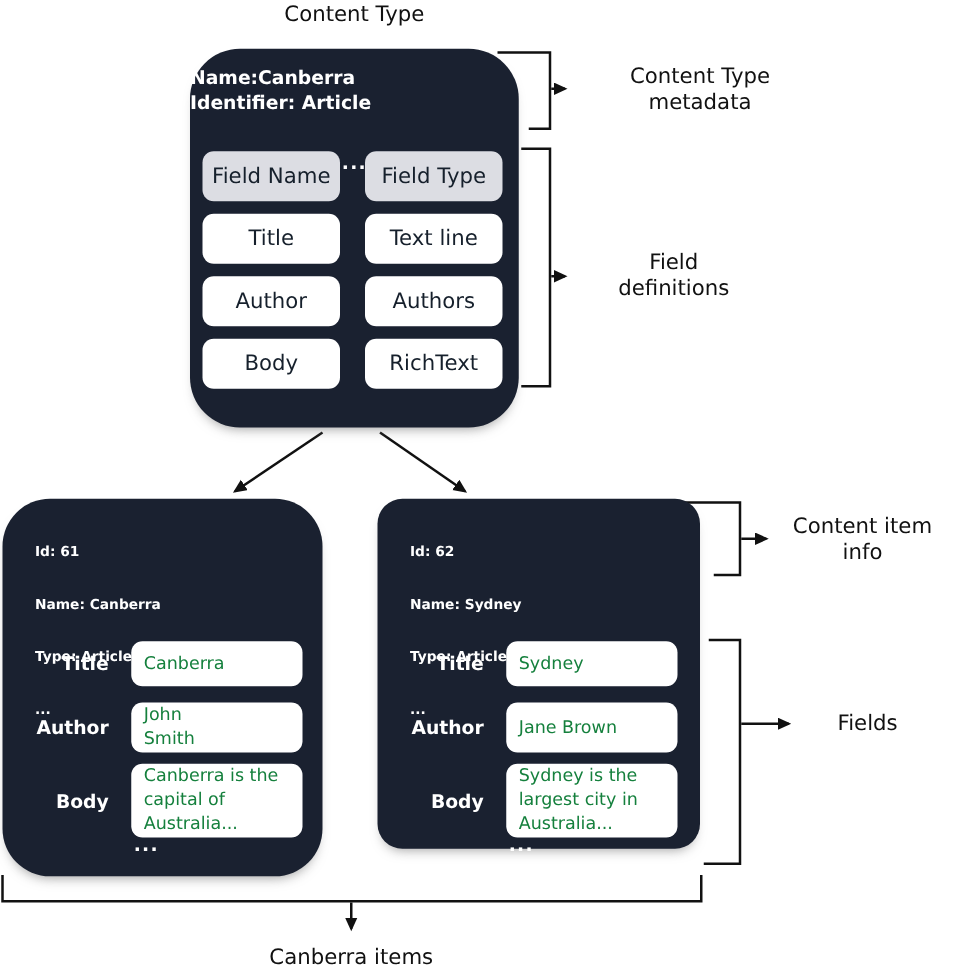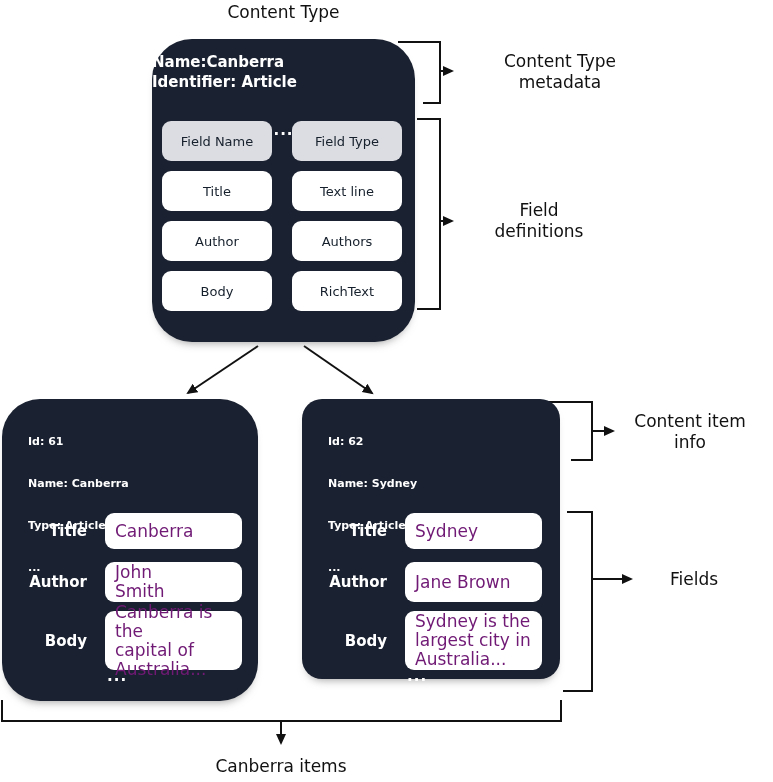--- a/index.html
+++ b/index.html
@@ -46,40 +46,40 @@
   .ct-ellipsis-bottom { top:305px; }
 
   .field-grid {
     position:absolute; left:10px; top:82px;
     display:grid; grid-template-columns:110px 110px;
     grid-auto-rows:40px; column-gap:20px; row-gap:10px;
   }
   .cell {
     background:#ffffff; border-radius:9px;
     display:flex; align-items:center; justify-content:center;
-    font-size:13px; color:#16202c;
+    font-size:17px; color:#16202c;
   }
   .cell.header { background:#dcdde3; }
 
   
   .item-info {
     position:absolute; left:26px; top:11px; color:#fff;
     font-weight:600; font-size:11px; line-height:21px; white-space:pre-line;
   }
   .item-row { position:absolute; left:0; width:240px; display:flex; }
   .row-title  { top:114px; height:36px; }
   .row-author { top:163px; height:40px; }
   .row-body   { top:212px; height:59px; }
   .item-row .flabel {
     flex:0 0 85px; text-align:right; color:#fff; font-weight:600;
     font-size:15px; align-self:center;
   }
   .item-row .fvalue {
     margin-left:18px; flex:1; background:#fff; border-radius:9px;
-    font-size:17px; line-height:19px; color:#701a75;
+    font-size:14px; line-height:19px; color:#15803d;
     display:flex; align-items:center; padding:1px 6px 1px 10px;
     white-space:pre-line; box-sizing:border-box;
   }
   .item-footer-ellipsis {
     position:absolute; left:105px; top:268px; color:#fff;
     font-weight:700; font-size:15px; letter-spacing:1px;
   }
 
   
   svg.wires { position:absolute; left:0; top:0; z-index:1; }

